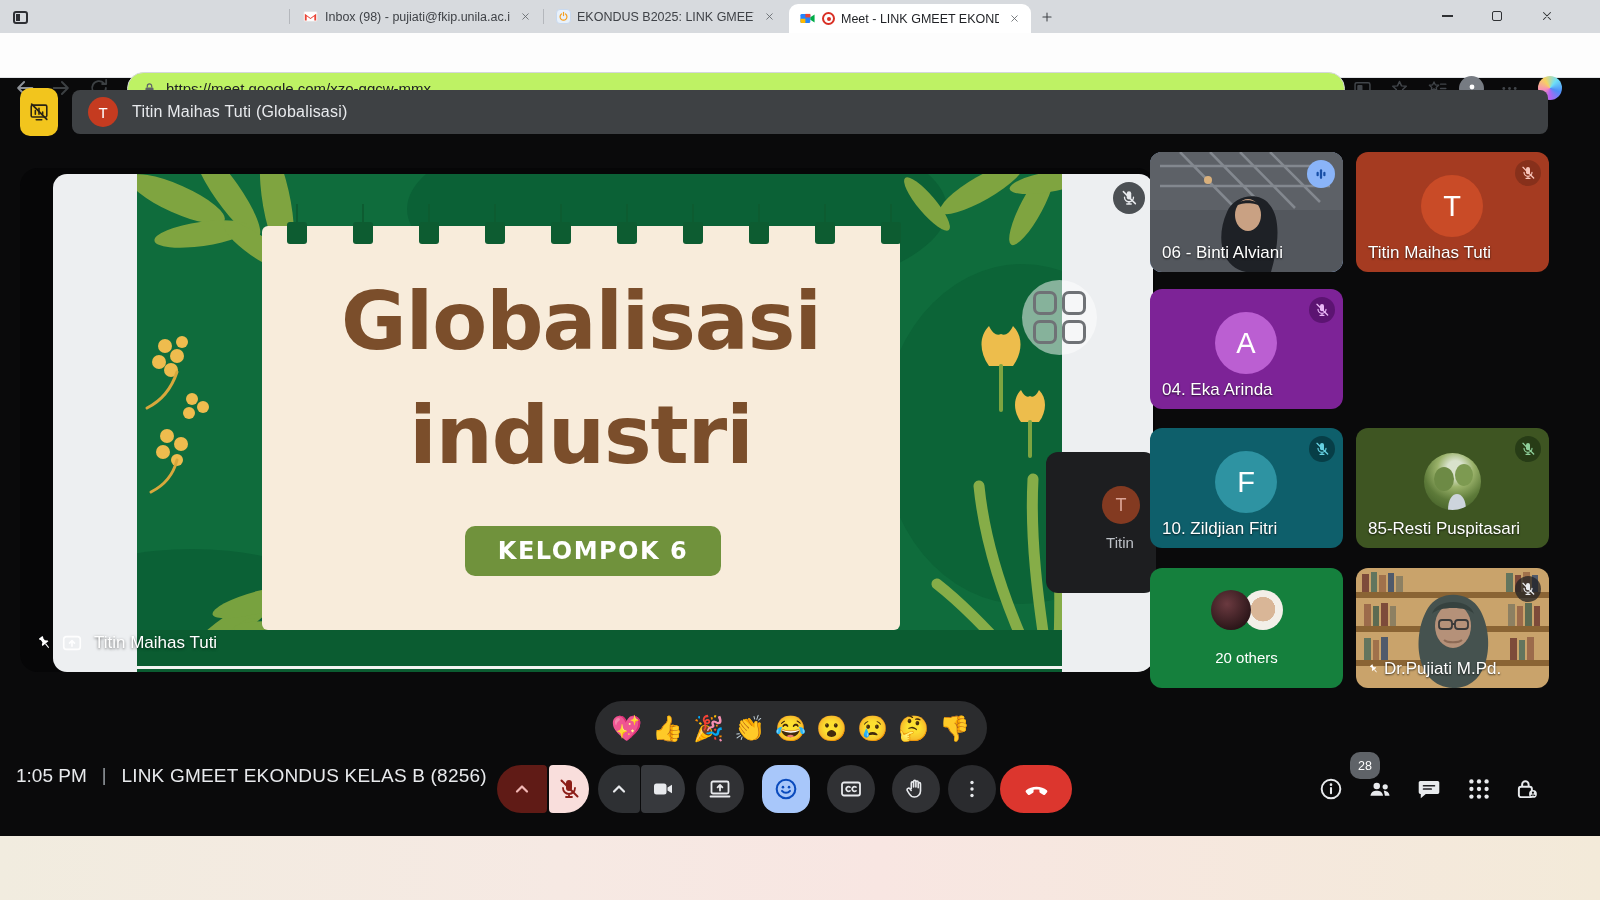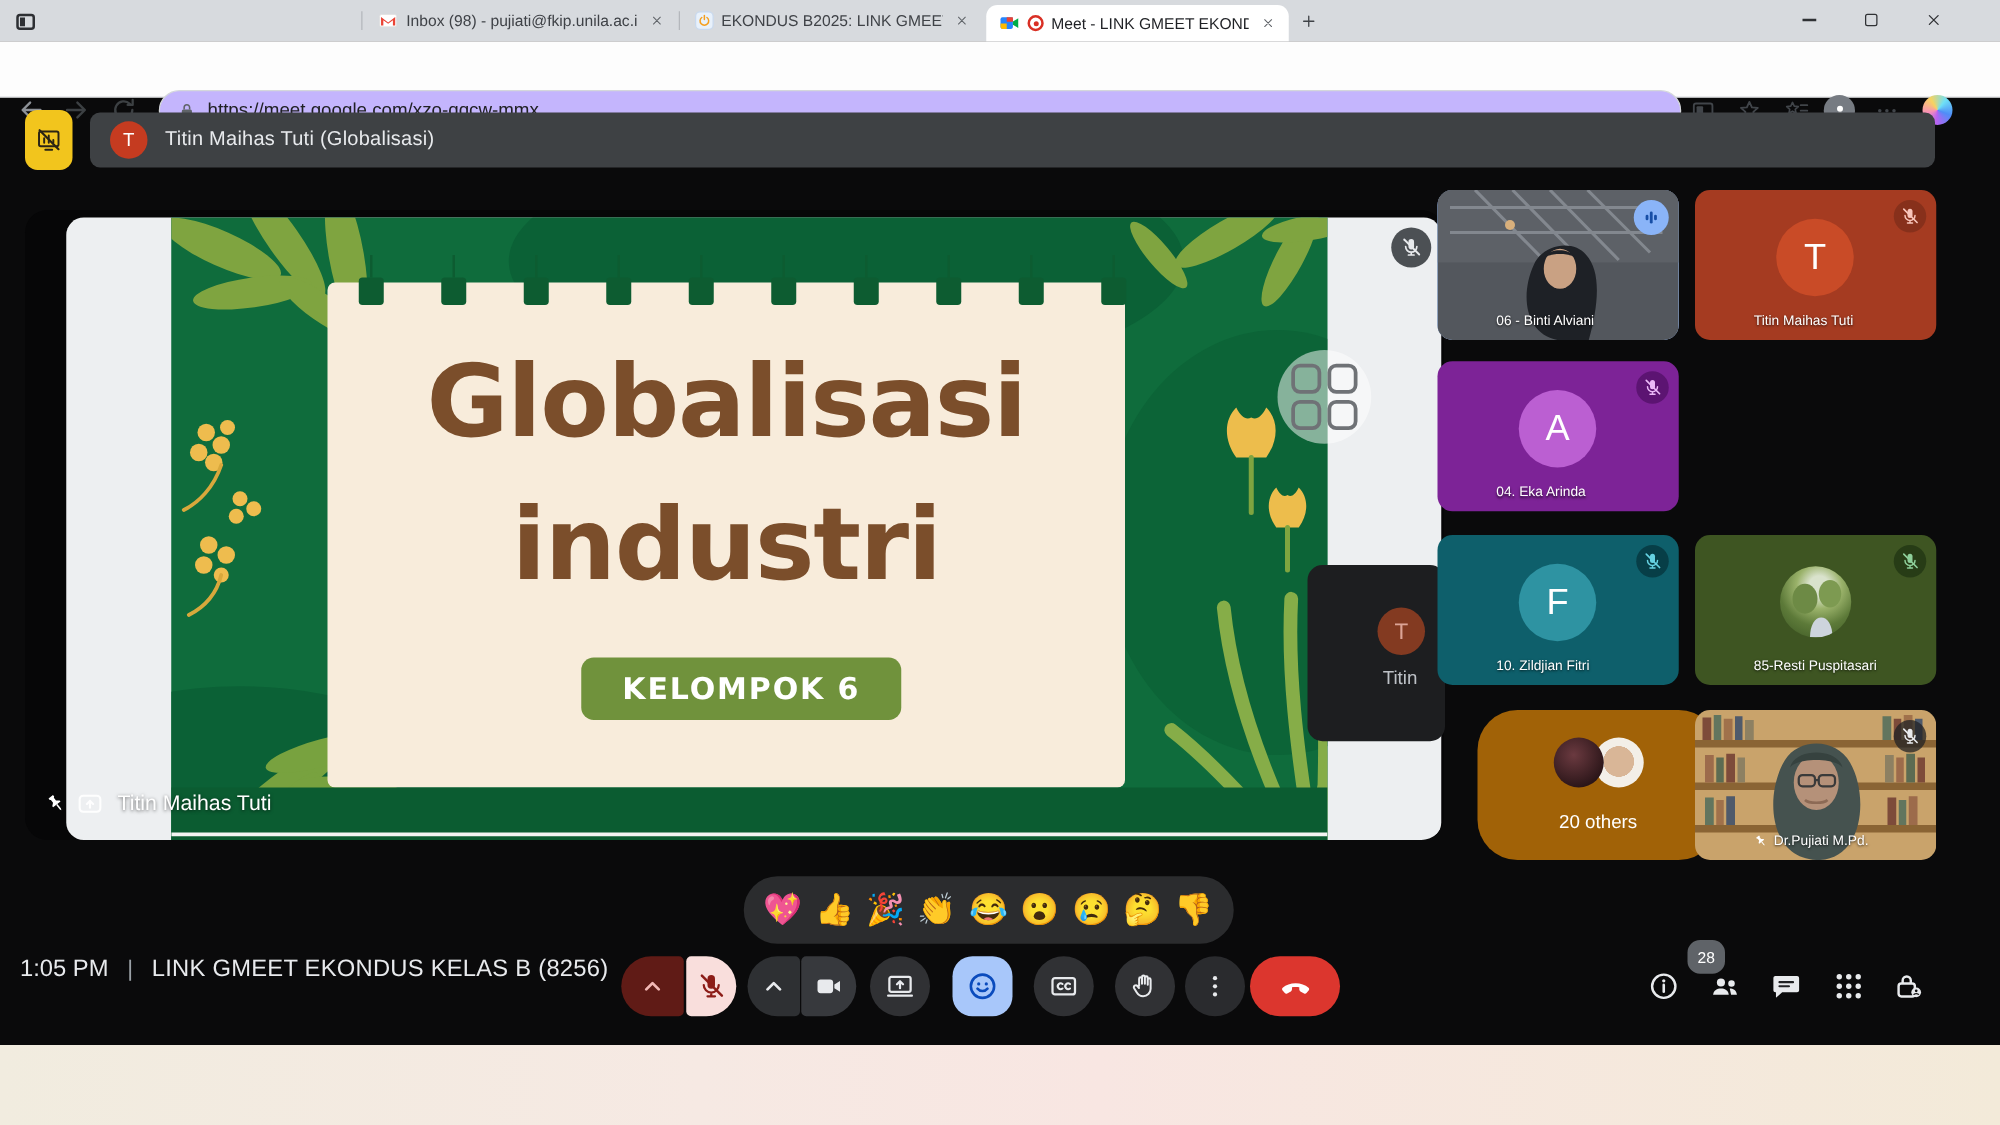--- a/index.html
+++ b/index.html
@@ -23,21 +23,21 @@
   .vclassic{width:15px;height:15px;border-radius:4px;background:#e8f1fb;border:1px solid #c9d9ee;display:flex;align-items:center;justify-content:center;flex:0 0 auto;}
   .recdot{width:13px;height:13px;border:2px solid #d93025;border-radius:50%;margin-left:6px;position:relative;flex:0 0 auto;}
   .recdot::after{content:'';position:absolute;left:2.5px;top:2.5px;width:4px;height:4px;border-radius:50%;background:#d93025;}
   .newtab{position:absolute;left:1036px;top:6px;width:22px;height:22px;color:#3f4247;display:flex;align-items:center;justify-content:center;}
   .newtab svg{width:14px;height:14px;}
   .winctl{position:absolute;top:4px;width:30px;height:24px;display:flex;align-items:center;justify-content:center;color:#2f3134;}
   .winmin{width:11px;height:2px;background:#2f3134;}
   .winmax{width:10px;height:10px;border:1.6px solid #2f3134;border-radius:2px;}
   .addr{position:absolute;left:0;top:33px;width:1600px;height:45px;background:#fdfdfd;border-bottom:1px solid #e3e5e8;}
   .navic{position:absolute;top:44px;width:22px;height:22px;}
-  .urlpill{position:absolute;left:127px;top:39px;width:1218px;height:33px;border:1px solid #d4d7db;border-radius:17px;background:#c4b5fd;display:flex;align-items:center;padding:0 14px;}
+  .urlpill{position:absolute;left:127px;top:39px;width:1218px;height:33px;border:1px solid #d4d7db;border-radius:17px;background:#bef264;display:flex;align-items:center;padding:0 14px;}
   .urlpill .lock{width:15px;height:15px;color:#5f6368;margin-right:9px;flex:0 0 auto;}
   .urltxt{font-size:15px;color:#202124;}
   .addric{position:absolute;top:45px;width:21px;height:21px;color:#41454a;}
   .avbtn{position:absolute;left:1459px;top:43px;width:25px;height:25px;border-radius:50%;background:#767b82;display:flex;align-items:center;justify-content:center;color:#fff;}
   .avbtn svg{width:16px;height:16px;}
   .copilot{position:absolute;left:1538px;top:43px;width:24px;height:24px;border-radius:50%;
     background:conic-gradient(from 40deg,#6ee0f7,#4f8df7,#b763f2,#f78fb8,#f7d35f,#6ee0f7);}
 
   
   .nopresbtn{position:absolute;left:20px;top:88px;width:38px;height:48px;border-radius:10px;background:#f2c51d;display:flex;align-items:center;justify-content:center;color:#2a2414;}
@@ -68,22 +68,22 @@
   .presrow{position:absolute;left:16px;top:464px;display:flex;align-items:center;color:#fff;}
   .presrow .pinic{width:18px;height:18px;margin-right:6px;}
   .presrow .shic{width:24px;height:22px;margin-right:10px;opacity:.95;}
   .presname{font-size:17px;color:#fff;text-shadow:0 1px 3px rgba(0,0,0,.6);}
   .selfview{position:absolute;left:1046px;top:452px;width:110px;height:141px;border-radius:12px;background:#1d1e20;z-index:3;}
   .selfav{position:absolute;left:56px;top:34px;width:38px;height:38px;border-radius:50%;background:#833a21;color:#dca496;font-size:18px;display:flex;align-items:center;justify-content:center;}
   .selflab{position:absolute;left:38px;top:82px;width:72px;text-align:center;color:#bdc1c6;font-size:15px;}
 
   
   .ptile{position:absolute;width:193px;height:120px;border-radius:12px;overflow:hidden;z-index:4;}
-  .pname{position:absolute;left:12px;bottom:9px;font-size:11px;font-weight:500;color:#fff;
-    text-shadow:0 1px 2px rgba(0,0,0,.75);white-space:nowrap;display:flex;align-items:center;gap:4px;margin-left:35px;}
+  .pname{position:absolute;left:12px;bottom:9px;font-size:17px;font-weight:500;color:#fff;
+    text-shadow:0 1px 2px rgba(0,0,0,.75);white-space:nowrap;display:flex;align-items:center;gap:4px;}
   .pavatar{position:absolute;left:65px;top:23px;width:62px;height:62px;border-radius:50%;color:#fff;font-size:29px;display:flex;align-items:center;justify-content:center;}
   .micchip{position:absolute;top:8px;right:8px;width:26px;height:26px;border-radius:50%;display:flex;align-items:center;justify-content:center;}
   .micchip svg{width:16px;height:16px;}
   .speak{outline:3px solid #9ec3ff;outline-offset:-3px;border-radius:12px;}
   .audiochip{position:absolute;top:8px;right:8px;width:28px;height:28px;border-radius:50%;background:#8ab4f8;color:#174ea6;display:flex;align-items:center;justify-content:center;}
   .audiochip svg{width:18px;height:18px;}
   .pvid{position:absolute;left:0;top:0;width:193px;height:120px;}
   .photoav{position:absolute;left:68px;top:25px;width:57px;height:57px;border-radius:50%;overflow:hidden;}
   .gavatars{position:absolute;left:0;top:22px;width:193px;display:flex;justify-content:center;}
   .ga{width:40px;height:40px;border-radius:50%;}
@@ -598,21 +598,21 @@
       </svg>
     </div>
     <div class="micchip" style="background:rgba(20,40,12,.55);color:#8ecf9a;">
         <svg>
           <use href="#s-micoff"></use>
         </svg>
       </div>
     <span class="pname">85-Resti Puspitasari</span>
   </div>
 
-  <div class="ptile" style="left:1182px;top:568px;background:#a16207;border-radius:32px;">
+  <div class="ptile" style="left:1150px;top:568px;background:#15803d;">
     <div class="gavatars">
         <span class="ga ga1"></span>
         <span class="ga ga2"></span>
       </div>
     <span class="cname">20 others</span>
   </div>
 
   <div class="ptile" style="left:1356px;top:568px;padding-left:32px;">
     <svg class="pvid" viewBox="0 0 193 120" preserveAspectRatio="none">
       <rect width="193" height="120" fill="#c9a36b"></rect>

